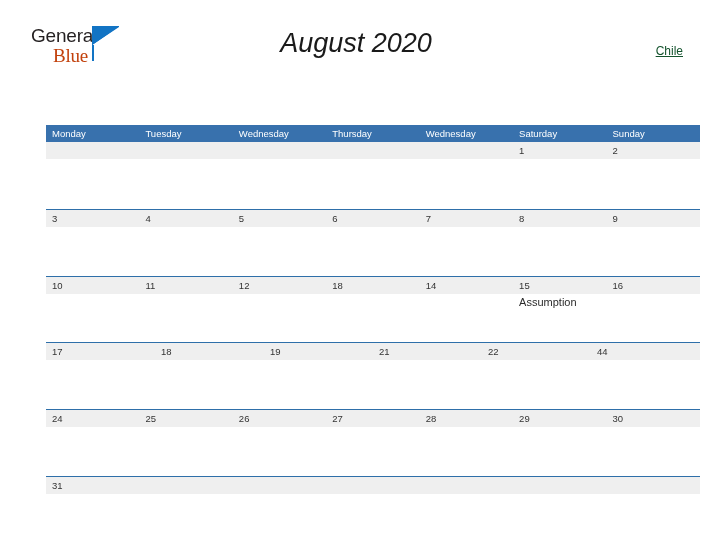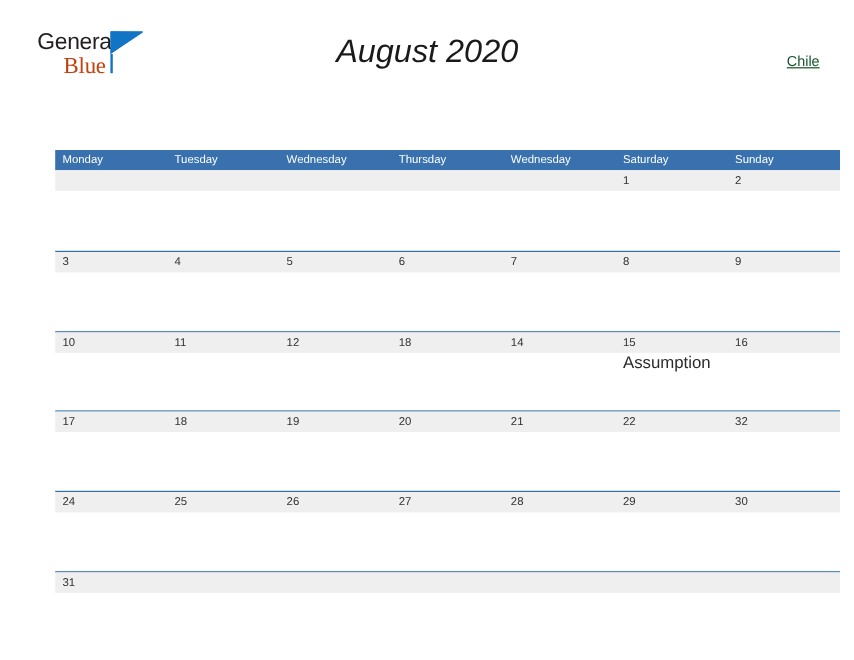--- a/index.html
+++ b/index.html
@@ -140,21 +140,21 @@
     padding-left: 6px;
     font-family: "Liberation Sans", sans-serif;
   }
   .ev-band {
     display: flex;
     width: 654px;
     height: 48px;
   }
   .ev-cell {
     flex: 1 1 0;
-    font-size: 14px;
+    font-size: 11px;
     line-height: 14px;
     color: #2b2b2b;
     padding-left: 6px;
     padding-top: 1px;
     font-family: "Liberation Sans", sans-serif;
     white-space: nowrap;
     overflow: hidden;
   }
 </style>
 </head>
@@ -253,24 +253,23 @@
         <div class="ev-cell">Assumption</div>
         <div class="ev-cell"></div>
       </div>
     </div>
 
     <div class="week-row">
       <div class="num-band">
         <div class="num-cell">17</div>
         <div class="num-cell">18</div>
         <div class="num-cell">19</div>
-        <div class="num-cell">20</div>
         <div class="num-cell">21</div>
         <div class="num-cell">22</div>
-        <div class="num-cell">32</div>
+        <div class="num-cell">44</div>
       </div>
       <div class="ev-band">
         <div class="ev-cell"></div>
         <div class="ev-cell"></div>
         <div class="ev-cell"></div>
         <div class="ev-cell"></div>
         <div class="ev-cell"></div>
         <div class="ev-cell"></div>
         <div class="ev-cell"></div>
       </div>

